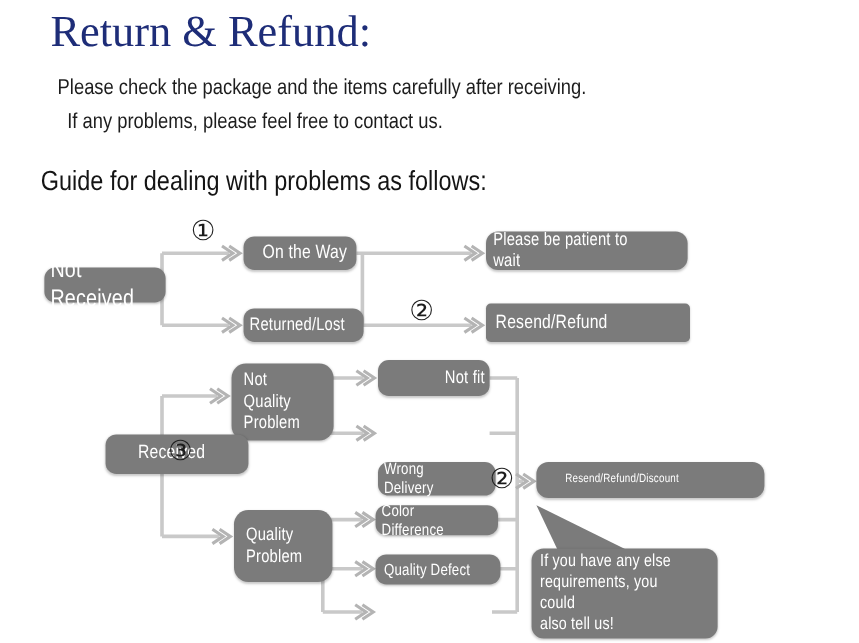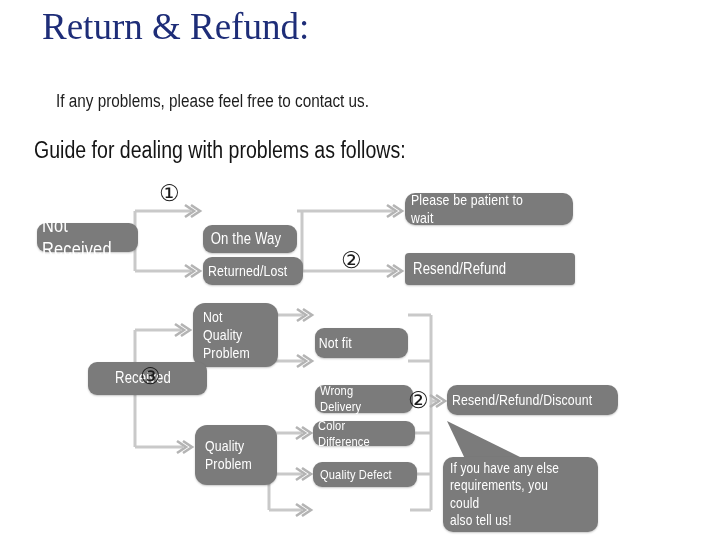--- a/index.html
+++ b/index.html
@@ -28,37 +28,37 @@
   .squeeze{display:inline-block;transform:scaleX(0.85);transform-origin:0 50%;}
 
   .node{
     position:absolute;background:#7b7b7b;color:#ffffff;border-radius:9px;
     display:flex;align-items:center;box-shadow:0 1px 2px rgba(0,0,0,0.22);
   }
   .node .lbl{
     display:inline-block;transform:scaleX(0.82);transform-origin:0 50%;
     white-space:pre-line;line-height:1.18;letter-spacing:0.2px;
   }
-  .node.center{justify-content:flex-start;margin-top:28px;}
+  .node.center{justify-content:flex-end;}
   .node.center .lbl{transform-origin:50% 50%;}
 
   .n-not-received{left:37px;top:223px;width:96px;height:29px;padding-left:5px;font-size:20px;}
   .n-on-the-way{left:203px;top:197px;width:94px;height:28px;font-size:16px;}
   .n-returned-lost{left:203px;top:257px;width:95px;height:28px;padding-left:5px;font-size:15px;}
   .n-patient-wait{left:405px;top:193px;width:162px;height:32px;padding-left:6px;font-size:15px;border-radius:10px;}
   .n-resend-refund{left:405px;top:253px;width:162px;height:32px;padding-left:8px;font-size:16px;border-radius:4px;}
   .n-not-quality{left:193px;top:303px;width:75px;height:64px;padding-left:10px;font-size:15px;border-radius:12px;}
   .n-received{left:40px;top:362px;width:92px;height:33px;padding-left:27px;font-size:16px;margin-left:48px;}
   .n-not-fit{left:315px;top:300px;width:93px;height:30px;font-size:15px;}
   .n-wrong-delivery{left:315px;top:347px;width:93px;height:28px;padding-left:5px;font-size:13.5px;margin-top:38px;}
   .n-quality-problem{left:195px;top:425px;width:72px;height:60px;padding-left:10px;font-size:15px;border-radius:12px;}
   .n-color-difference{left:313px;top:421px;width:97px;height:25px;padding-left:5px;font-size:13.5px;}
   .n-quality-defect{left:313px;top:462px;width:97px;height:25px;padding-left:7px;font-size:13.5px;}
   .n-damage{left:313px;top:497px;width:97px;height:26px;padding-left:11px;font-size:14px;}
-  .n-rrd{left:447px;top:385px;width:166px;height:30px;padding-left:5px;font-size:15px;border-radius:10px;}
+  .n-rrd{left:447px;top:385px;width:166px;height:30px;padding-left:24px;font-size:10px;border-radius:10px;}
   .n-bubble{left:443px;top:457px;width:148px;height:75px;padding-left:7px;font-size:14.5px;border-radius:10px;}
 
   .badge{
     position:absolute;font-family:"DejaVu Sans",sans-serif;font-size:23px;
     color:#1c1c1c;line-height:1;
   }
   .badge-1{left:159px;top:182px;}
   .badge-2a{left:341px;top:249px;}
   .badge-3{left:140px;top:365px;}
   .badge-2b{left:408px;top:389px;}
@@ -97,20 +97,21 @@
       <path d="M430 395 L439 401 L430 407" class="ah"></path>
       <path d="M302 427 L311 433 L302 439" class="ah"></path>
       <path d="M296 427 L305 433 L296 439" class="ah"></path>
       <path d="M302 468 L311 474 L302 480" class="ah"></path>
       <path d="M296 468 L305 474 L296 480" class="ah"></path>
       <path d="M302 504 L311 510 L302 516" class="ah"></path>
       <path d="M296 504 L305 510 L296 516" class="ah"></path>
     </svg>
 
   <div class="title">Return &amp; Refund:</div>
+  <div class="intro1"><span class="squeeze">Please check the package and the items carefully after receiving.</span></div>
   <div class="intro2"><span class="squeeze">If any problems, please feel free to contact us.</span></div>
   <div class="guide"><span class="squeeze">Guide for dealing with problems as follows:</span></div>
 
   <div class="node n-not-received">
     <span class="lbl">Not Received</span>
   </div>
   <div class="node n-on-the-way center">
     <span class="lbl">On the Way</span>
   </div>
   <div class="node n-returned-lost">

